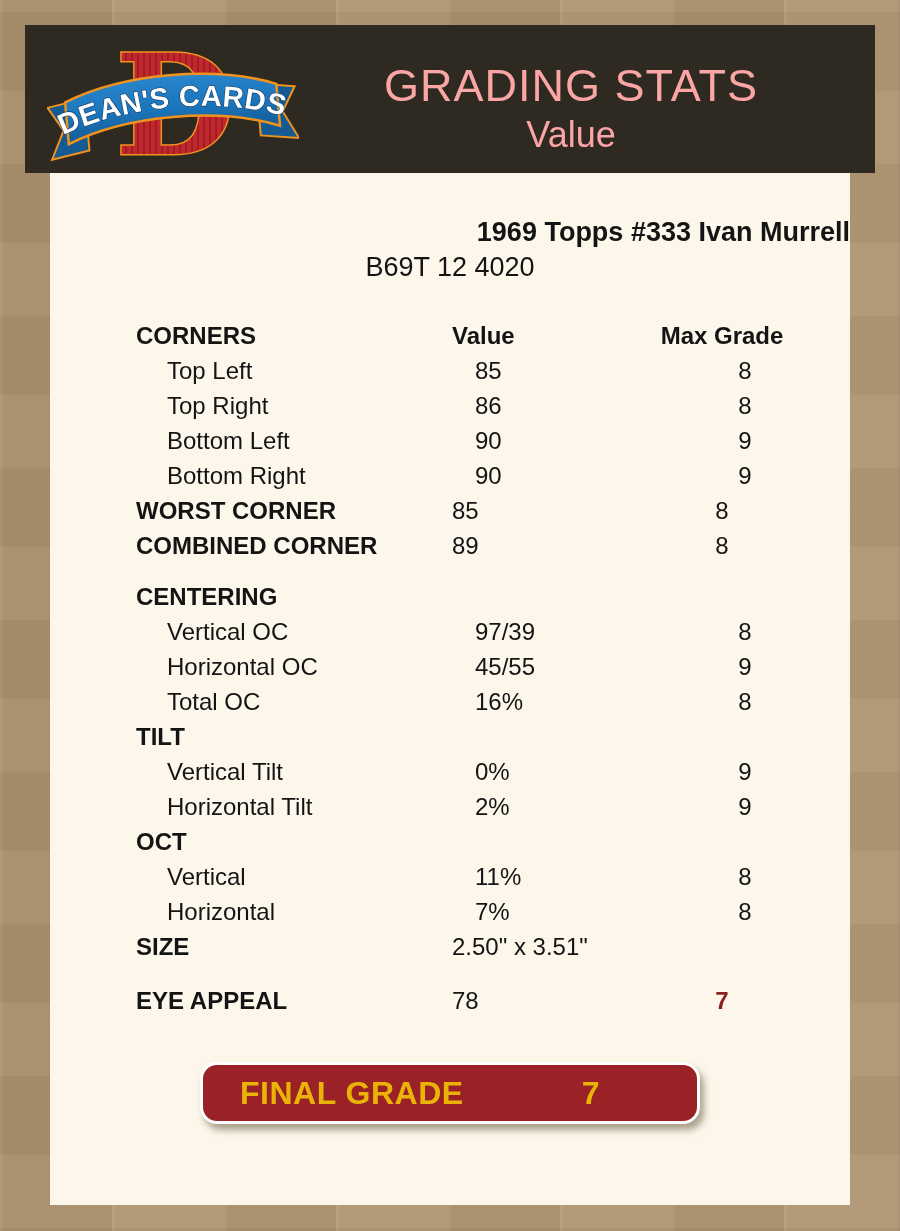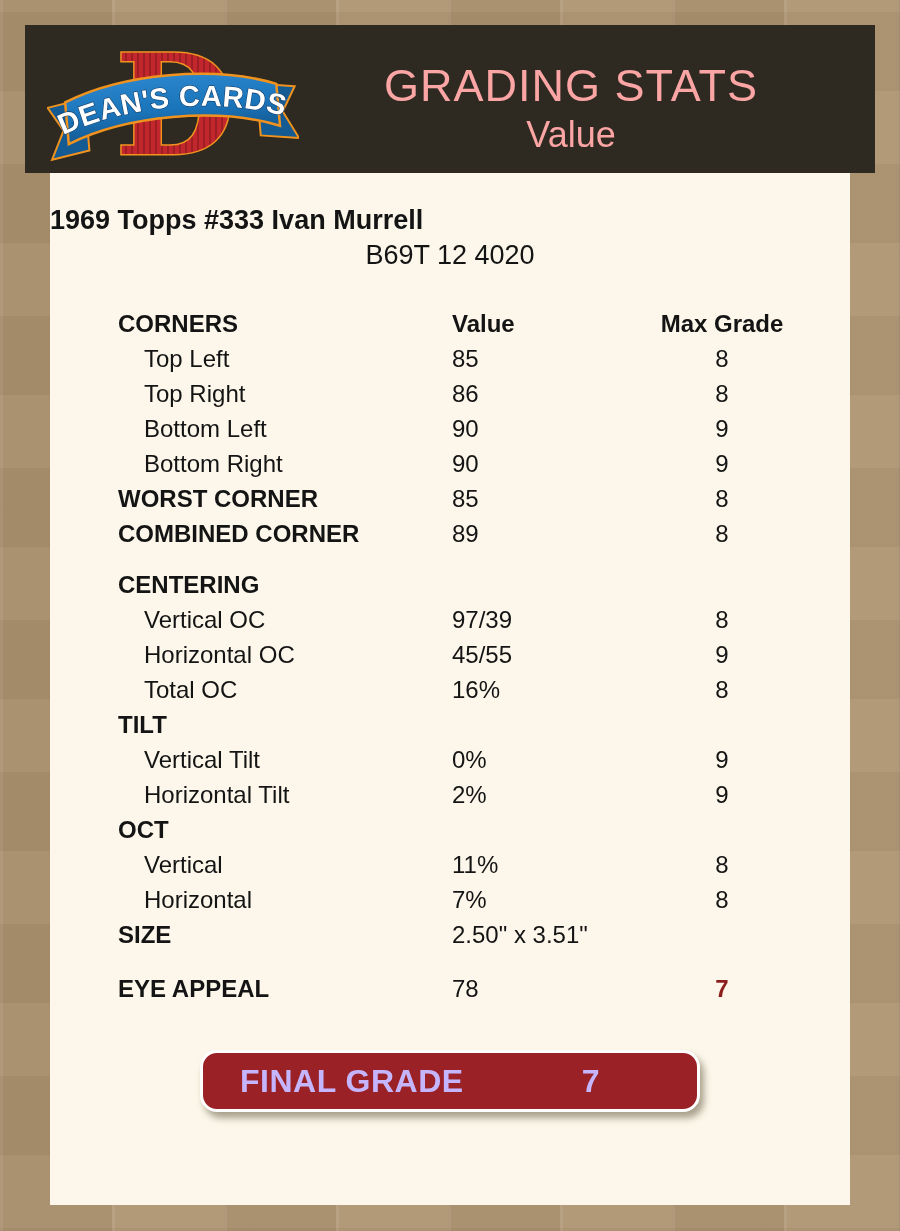--- a/index.html
+++ b/index.html
@@ -22,43 +22,43 @@
   .logo{position:absolute;left:22px;top:6px;width:252px;height:138px;}
   .header-text{position:absolute;left:256px;right:14px;top:34px;text-align:center;color:#fca5a5;}
   .header-title{font-size:45px;line-height:53px;letter-spacing:1px;font-weight:normal;}
   .header-subtitle{font-size:36px;line-height:46px;font-weight:normal;}
 
   
   .panel{
     position:absolute;left:50px;top:173px;width:800px;height:1032px;
     background:#fcf7ea;color:#141414;box-sizing:border-box;
   }
-  .card-title{margin-top:30px;text-align:left;font-size:27px;line-height:34px;font-weight:bold;}
+  .card-title{margin-top:42px;text-align:right;font-size:27px;line-height:34px;font-weight:bold;}
   .card-code{text-align:center;font-size:27px;line-height:36px;}
 
   
   .stats{margin-top:33px;}
   .row{display:flex;align-items:center;height:35px;font-size:24px;}
-  .c-label{width:402px;padding-left:68px;box-sizing:border-box;white-space:nowrap;}
-  .c-label.indent{padding-left:94px;}
+  .c-label{width:402px;padding-left:86px;box-sizing:border-box;white-space:nowrap;}
+  .c-label.indent{padding-left:94px;margin-left:23px;}
   .c-value{width:200px;text-align:left;white-space:nowrap;}
   .c-max{width:140px;text-align:center;white-space:nowrap;}
   .b{font-weight:bold;}
   .red{color:#8e1d1d;font-weight:bold;}
   .spacer16{height:16px;}
   .spacer19{height:19px;}
 
   
   .final-grade{
     width:494px;height:56px;margin:44px auto 0 auto;
     background:#9a2125;
     border:3px solid #ffffff;border-radius:17px;
     box-shadow:4px 6px 7px rgba(125,113,90,0.65);
     display:flex;align-items:center;justify-content:center;
-    color:#c4b5fd;font-weight:bold;font-size:32px;letter-spacing:0.5px;
+    color:#eab308;font-weight:bold;font-size:32px;letter-spacing:0.5px;
     cursor:pointer;
   }
   .final-grade .fg-label{margin-left:-60px;}
   .final-grade .fg-value{margin-left:118px;}
 </style>
 </head>
 <body>
 
 <div class="header">
 

